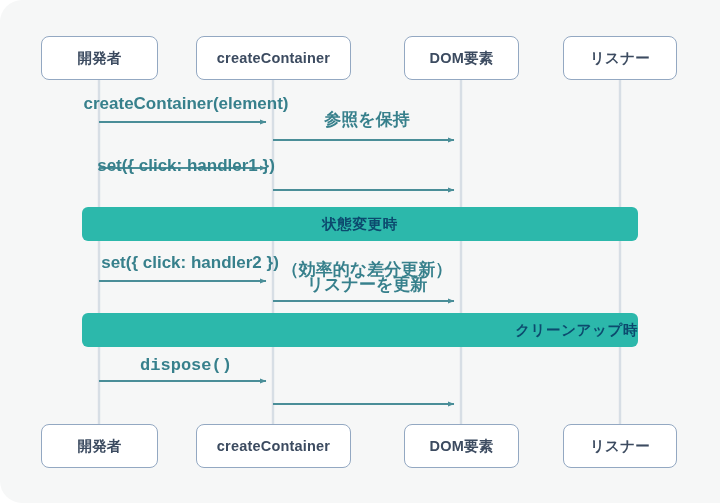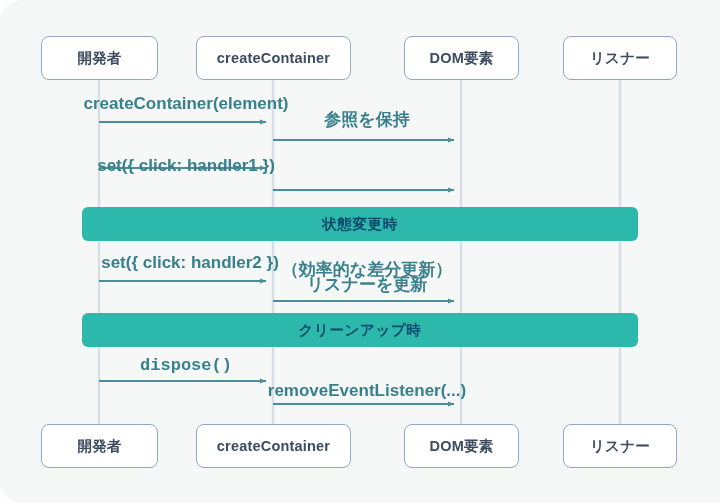--- a/index.html
+++ b/index.html
@@ -128,22 +128,21 @@
 
   <div class="msg-label" style="left:186px; top:96px;">createContainer(element)</div>
   <div class="msg-label" style="left:367px; top:112px;text-align:center;">参照を保持</div>
   <div class="msg-label" style="left:186px; top:158px;">set({ click: handler1 })</div>
   <div class="msg-label" style="left:190px; top:255px;">set({ click: handler2 })</div>
   <div class="msg-label" style="left:367px; top:262px;">
     <div>（効率的な差分更新）</div>
     <div>リスナーを更新</div>
   </div>
   <div class="msg-label" style="left:186px; top:358px;font-family:Liberation Mono, monospace;">dispose()</div>
-  <div class="msg-label" style="left:367px; top:383px;">removeEventListener(...)</div>
 
   <div class="banner" style="left:82px; top:207px; width:556px; height:34px;">
     <span>状態変更時</span>
   </div>
-  <div class="banner" style="left:82px; top:313px; width:556px; height:34px;">
+  <div class="banner" style="left:82px; top:313px; width:556px; height:34px;justify-content:flex-end;">
     <span>クリーンアップ時</span>
   </div>
 
 </div>
 
 </body></html>

